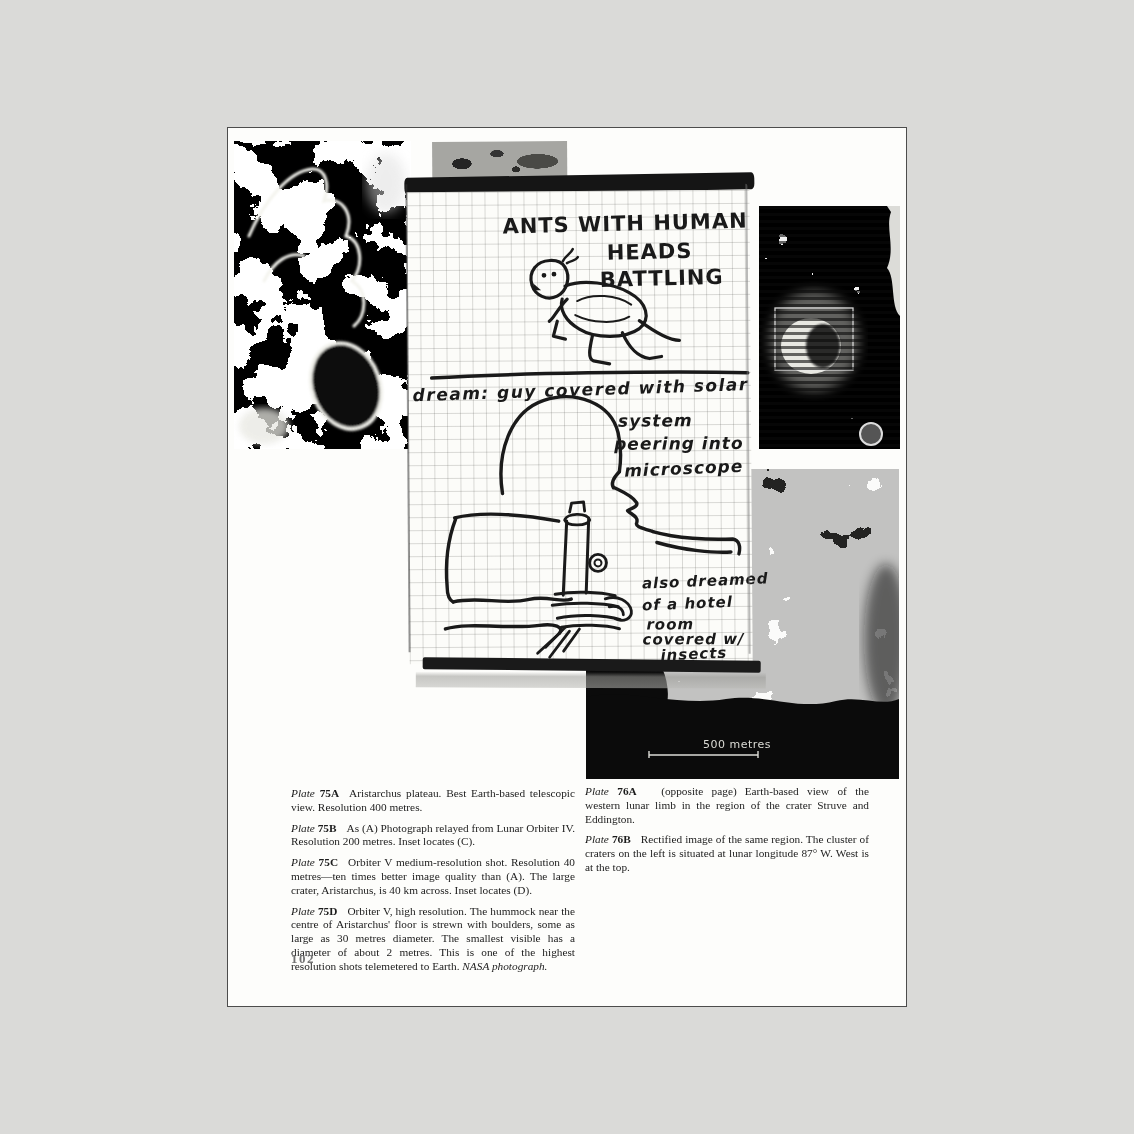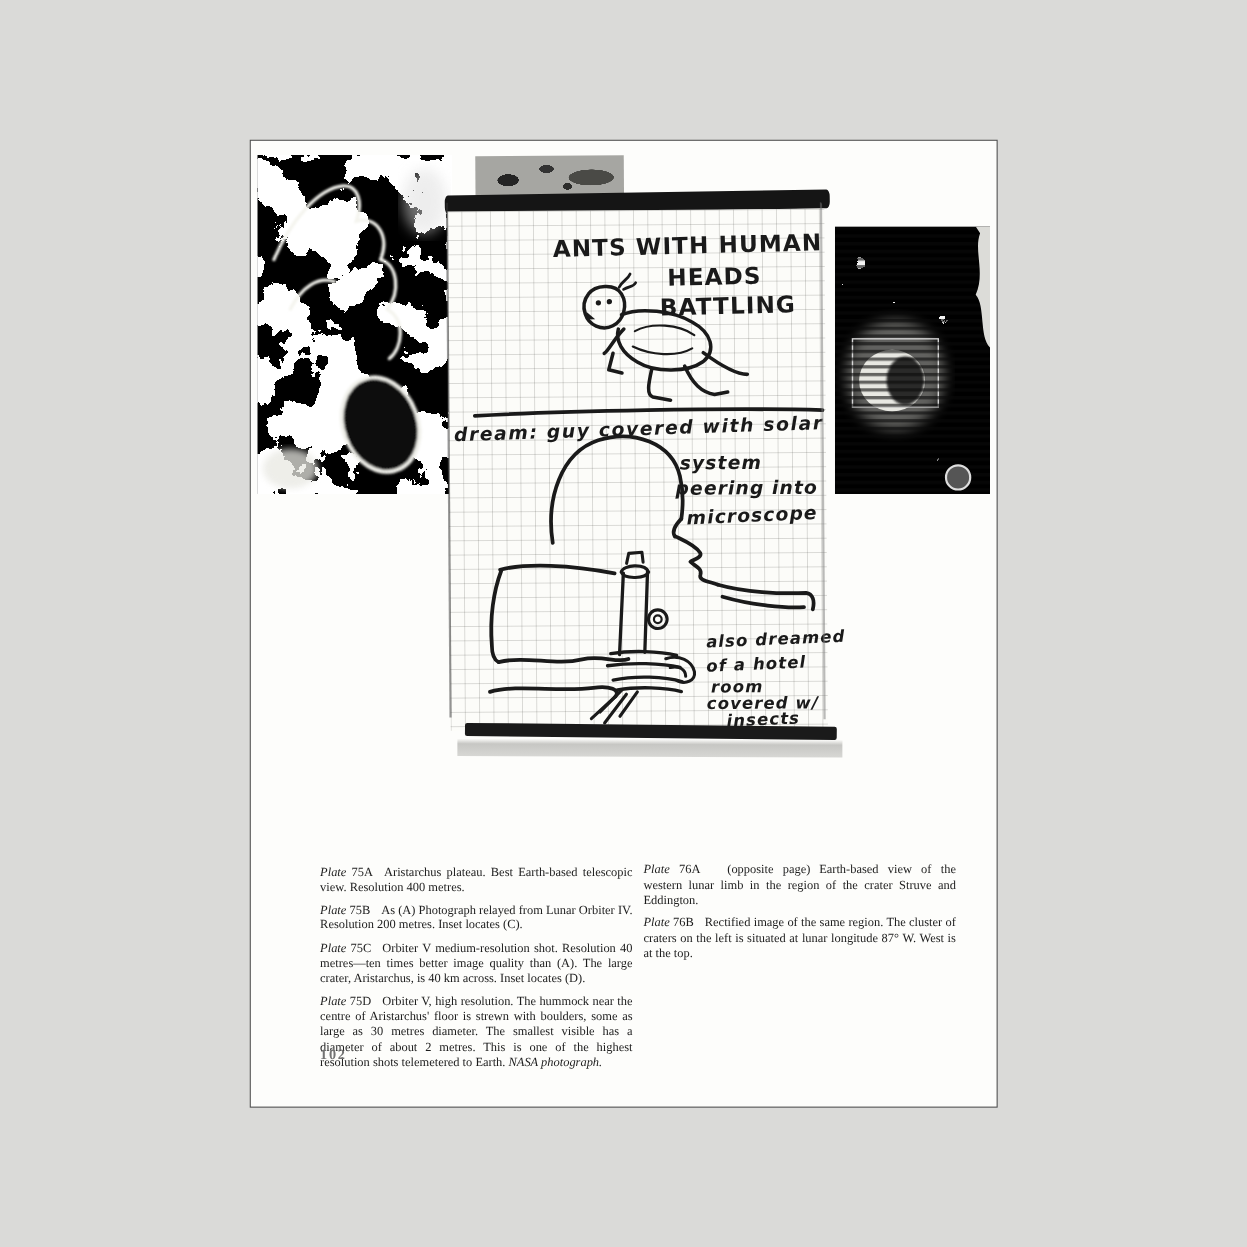--- a/index.html
+++ b/index.html
@@ -49,21 +49,21 @@
   }
   .edge-left{position:absolute;left:1px;top:42px;width:2px;height:468px;background:#333;opacity:.5;}
   .edge-right{position:absolute;left:341px;top:44px;width:2px;height:470px;background:#777;opacity:.5;border-top-right-radius:6px;}
   .ink{position:absolute;left:0;top:0;overflow:visible;}
   
   .cap-col{position:absolute;width:284px;font-size:11.3px;line-height:13.8px;color:#1c1c1c;text-align:justify;z-index:2;}
   .cap-col.leftcol{left:63px;top:659px;}
   .cap-col.rightcol{left:357px;top:657px;}
   .cap{margin-bottom:7px;}
   .plate-word{font-style:italic;}
-  .plate-id{margin-right:10px;}
+  .plate-id{margin-right:10px;font-weight:bold;}
   .cap-ital{font-style:italic;}
   .lab-ital{margin-right:8px;}
   .pagenum{position:absolute;left:63px;top:823px;font-size:13px;font-weight:bold;letter-spacing:1.5px;color:#737373;z-index:2;}
   text{user-select:none;}
 </style>
 </head>
 <body>
 
 <div class="page">
 
@@ -134,20 +134,36 @@
       <ellipse cx="52" cy="140" rx="30" ry="28" fill="#e8e8e2"></ellipse>
       <ellipse cx="64" cy="140" rx="17" ry="22" fill="#141414" opacity=".9" filter="url(#soft)"></ellipse>
       <rect x="16" y="102" width="78" height="62" fill="none" stroke="#e8e8e8" stroke-width="1.3" opacity=".9"></rect>
       <rect width="141" height="243" fill="url(#scan)" opacity=".6"></rect>
       <circle cx="112" cy="228" r="11" fill="#555" stroke="#ddd" stroke-width="2"></circle>
       <path d="M 128,0 L 141,0 L 141,110 C 131,100 137,72 128,62 C 137,42 126,22 132,6 Z" fill="#f4f4f0" opacity=".9"></path>
     </svg>
   </div>
 
 
+  <div class="photo" style="left:358px;top:341px;width:313px;height:310px">
+    <svg width="313" height="310" viewBox="0 0 313 310">
+      <rect width="313" height="310" fill="#e9e9e4"></rect>
+      <rect width="313" height="310" filter="url(#mot66)" opacity=".8"></rect>
+      <rect width="313" height="310" filter="url(#mot33)" opacity=".22"></rect>
+      <path d="M 0,0 L 55,0 C 45,30 50,60 35,80 L 0,90 Z" fill="#0c0c0c" opacity=".9"></path>
+      <ellipse cx="62" cy="105" rx="48" ry="55" fill="#0c0c0c" filter="url(#soft6)"></ellipse>
+      <ellipse cx="300" cy="170" rx="22" ry="75" fill="#0c0c0c" opacity=".55" filter="url(#soft6)"></ellipse>
+      <path d="M 0,150 C 60,160 90,200 80,240 L 90,310 L 0,310 Z" fill="#0b0b0b"></path>
+      <path d="M 0,228 C 40,218 90,238 140,230 C 180,224 210,242 250,232 C 275,226 295,238 313,230 L 313,310 L 0,310 Z" fill="#0b0b0b"></path>
+      <g>
+        <text x="117" y="279" font-family="DejaVu Sans, sans-serif" font-size="11" fill="#dcdcd6" letter-spacing=".5">500 metres</text>
+        <path d="M 63,282 L 63,289 M 63,286 L 172,286 M 172,282 L 172,289" stroke="#dcdcd6" stroke-width="1.4" fill="none"></path>
+      </g>
+    </svg>
+  </div>
 
   <div class="sketch">
     <div class="graystrip"></div>
     <div class="topedge"></div>
     <div class="paper">
       <svg class="ink" width="343" height="472" viewBox="0 0 343 472">
         <g font-family="DejaVu Sans, sans-serif" font-weight="bold" fill="#1a1a1a">
           <text x="96" y="42" font-size="21" letter-spacing="1" transform="rotate(-1 96 42)">ANTS WITH HUMAN</text>
           <text x="200" y="69" font-size="21" letter-spacing="1" transform="rotate(-1 200 69)">HEADS</text>
           <text x="193" y="96" font-size="21" letter-spacing="1" transform="rotate(-1 193 96)">BATTLING</text>

